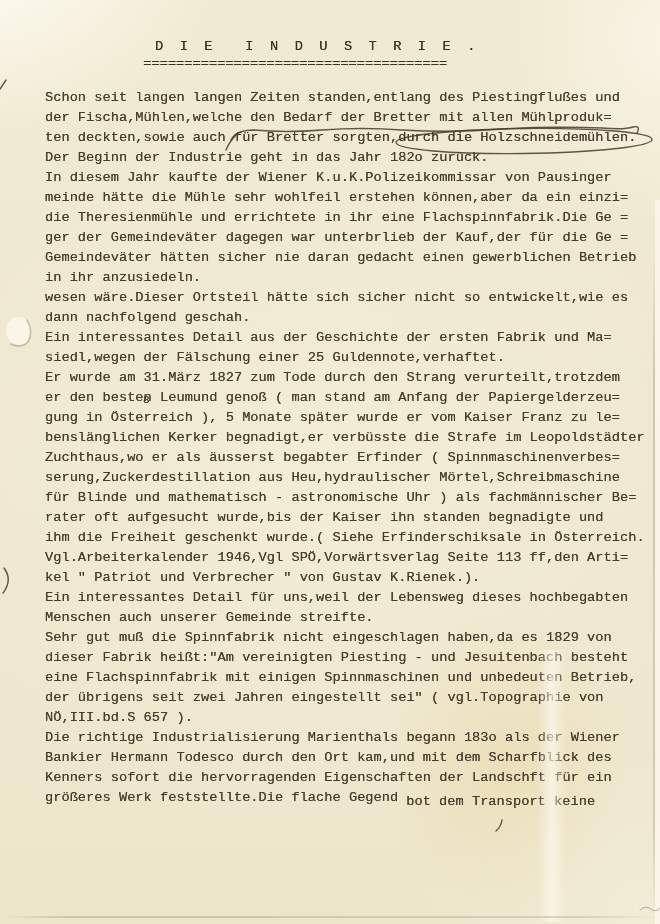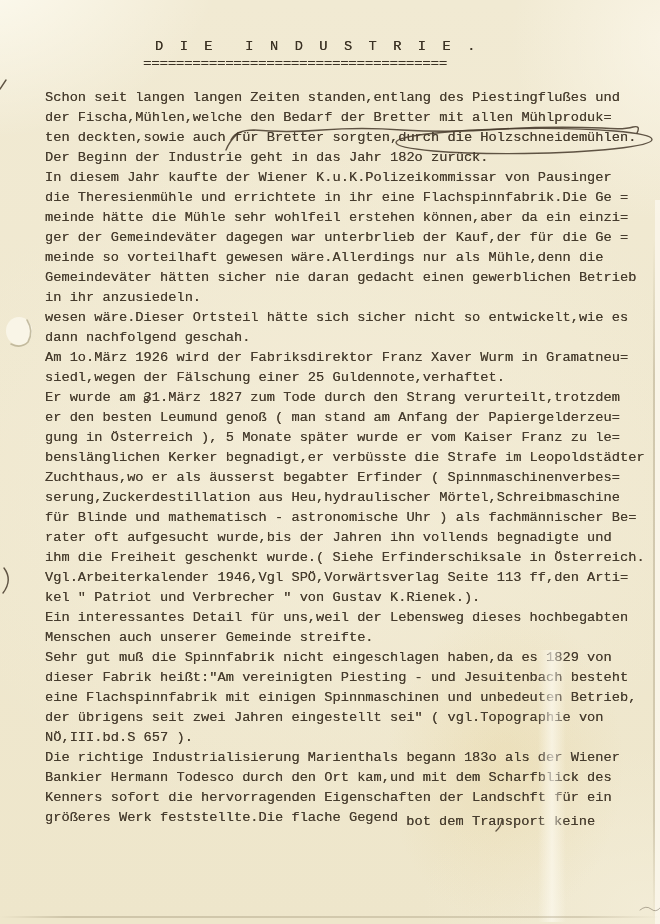--- a/index.html
+++ b/index.html
@@ -76,38 +76,37 @@
 
   <div class="title">D  I  E    I  N  D  U  S  T  R  I  E  .</div>
   <div class="title-underline">=====================================</div>
 
   <div class="textbody">
     <div class="tline">Schon seit langen langen Zeiten standen,entlang des Piestingflußes und</div>
     <div class="tline">der Fischa,Mühlen,welche den Bedarf der Bretter mit allen Mühlproduk=</div>
     <div class="tline">ten deckten,sowie auch für Bretter sorgten,durch die Holzschneidemühlen.</div>
     <div class="tline">Der Beginn der Industrie geht in das Jahr 182o zurück.</div>
     <div class="tline">In diesem Jahr kaufte der Wiener K.u.K.Polizeikommissar von Pausinger</div>
+    <div class="tline">meinde hätte die Mühle sehr wohlfeil erstehen können,aber da ein einzi=</div>
     <div class="tline">die Theresienmühle und errichtete in ihr eine Flachspinnfabrik.Die Ge =</div>
-    <div class="tline">meinde hätte die Mühle sehr wohlfeil erstehen können,aber da ein einzi=</div>
     <div class="tline">ger der Gemeindeväter dagegen war unterbrlieb der Kauf,der für die Ge =</div>
-    <div class="tline">meinde so vorteilhaft gewesen wäre.Allerdings nur als Mühle,denn die</div>
     <div class="tline">Gemeindeväter hätten sicher nie daran gedacht einen gewerblichen Betrieb</div>
     <div class="tline">in ihr anzusiedeln.</div>
     <div class="tline">wesen wäre.Dieser Ortsteil hätte sich sicher nicht so entwickelt,wie es</div>
     <div class="tline">dann nachfolgend geschah.</div>
-    <div class="tline">Am 1o.März 1926 wird der Fabriksdirektor Franz Xaver Wurm in Gramatneu=</div>
+    <div class="tline">Ein interessantes Detail aus der Geschichte der ersten Fabrik und Ma=</div>
     <div class="tline">siedl,wegen der Fälschung einer 25 Guldennote,verhaftet.</div>
     <div class="tline">Er wurde am 31.März 1827 zum Tode durch den Strang verurteilt,trotzdem</div>
     <div class="tline">er den besten Leumund genoß ( man stand am Anfang der Papiergelderzeu=</div>
     <div class="tline">gung in Österreich ), 5 Monate später wurde er vom Kaiser Franz zu le=</div>
     <div class="tline">benslänglichen Kerker begnadigt,er verbüsste die Strafe im Leopoldstädter</div>
     <div class="tline">Zuchthaus,wo er als äusserst begabter Erfinder ( Spinnmaschinenverbes=</div>
     <div class="tline">serung,Zuckerdestillation aus Heu,hydraulischer Mörtel,Schreibmaschine</div>
     <div class="tline">für Blinde und mathematisch - astronomische Uhr ) als fachmännischer Be=</div>
-    <div class="tline">rater oft aufgesucht wurde,bis der Jahren ihn vollends begnadigte und</div>
+    <div class="tline">rater oft aufgesucht wurde,bis der Kaiser ihn standen begnadigte und</div>
     <div class="tline">ihm die Freiheit geschenkt wurde.( Siehe Erfinderschiksale in Österreich.</div>
     <div class="tline">Vgl.Arbeiterkalender 1946,Vgl SPÖ,Vorwärtsverlag Seite 113 ff,den Arti=</div>
     <div class="tline">kel " Patriot und Verbrecher " von Gustav K.Rienek.).</div>
     <div class="tline">Ein interessantes Detail für uns,weil der Lebensweg dieses hochbegabten</div>
     <div class="tline">Menschen auch unserer Gemeinde streifte.</div>
     <div class="tline">Sehr gut muß die Spinnfabrik nicht eingeschlagen haben,da es 1829 von</div>
     <div class="tline">dieser Fabrik heißt:"Am vereinigten Piesting - und Jesuitenbach besteht</div>
     <div class="tline">eine Flachspinnfabrik mit einigen Spinnmaschinen und unbedeuten Betrieb,</div>
     <div class="tline">der übrigens seit zwei Jahren eingestellt sei" ( vgl.Topographie von</div>
     <div class="tline">NÖ,III.bd.S 657 ).</div>

